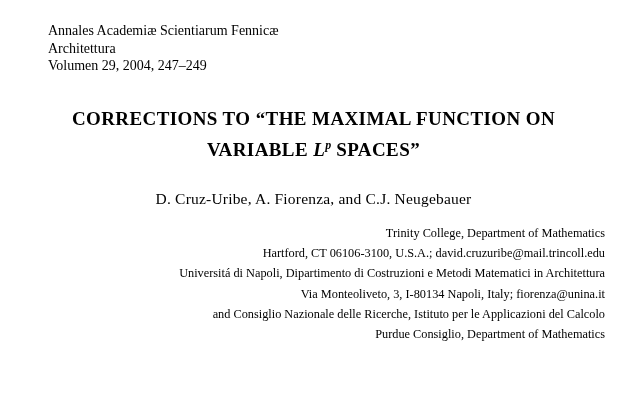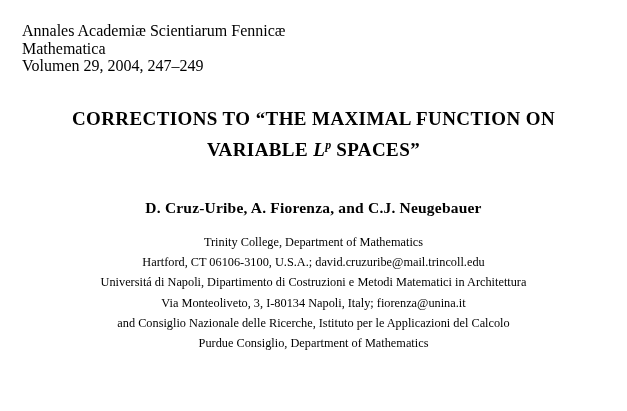--- a/index.html
+++ b/index.html
@@ -16,23 +16,24 @@
   }
   .page {
     position: relative;
     width: 627px;
     height: 411px;
     box-sizing: border-box;
     padding: 22px 22px 0 22px;
   }
   .journal-header {
     font-family: "Liberation Serif", serif;
-    font-size: 16px;
+    font-size: 14px;
     line-height: 17.5px;
     text-align: left;
+    margin-left: 26px;
   }
   .journal-header div {
     white-space: nowrap;
   }
   .title-block {
     margin-top: 31px;
     text-align: center;
   }
   .paper-title {
     font-size: 19px;
@@ -43,44 +44,44 @@
   }
   .paper-title .sup {
     font-size: 12px;
     vertical-align: super;
     letter-spacing: 0;
   }
   .paper-title .ital {
     font-style: italic;
   }
   .authors {
-    margin-top: 36px;
+    margin-top: 27px;
     font-size: 15.5px;
-    font-weight: bold;
+    font-weight: normal;
     text-align: center;
     letter-spacing: 0.2px;
   }
   .affiliations {
     margin-top: 15px;
-    text-align: center;
+    text-align: right;
     font-size: 12.3px;
     line-height: 20.3px;
   }
   .affiliations div {
     white-space: nowrap;
   }
 </style>
 </head>
 <body>
 
 <div class="page">
 
   <div class="journal-header">
     <div>Annales Academiæ Scientiarum Fennicæ</div>
-    <div>Mathematica</div>
+    <div>Architettura</div>
     <div>Volumen 29, 2004, 247–249</div>
   </div>
 
   <div class="title-block">
     <div class="paper-title">
       <div>CORRECTIONS TO “THE MAXIMAL FUNCTION ON</div>
       <div><span>VARIABLE </span><span class="ital">L</span><span class="sup ital">p</span><span> SPACES”</span></div>
     </div>
   </div>
 

